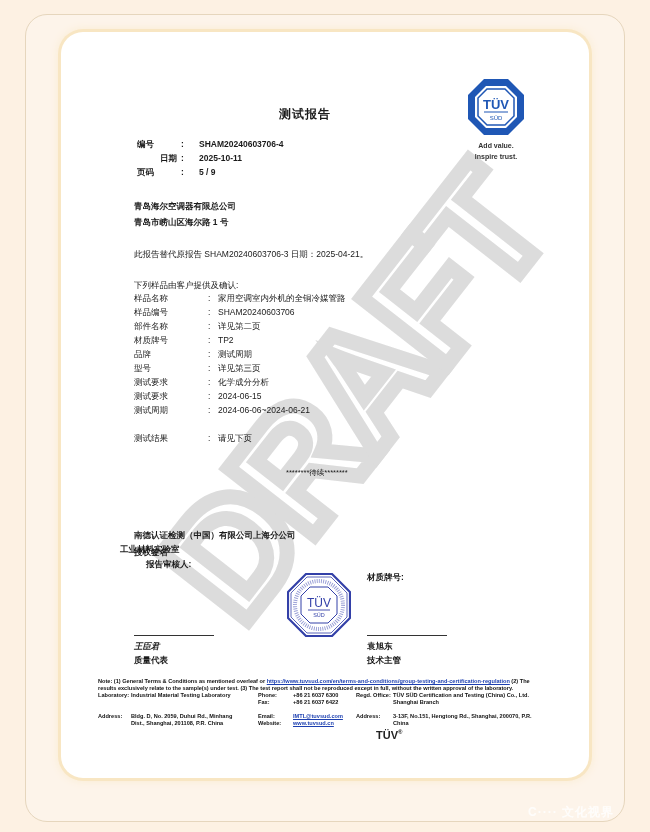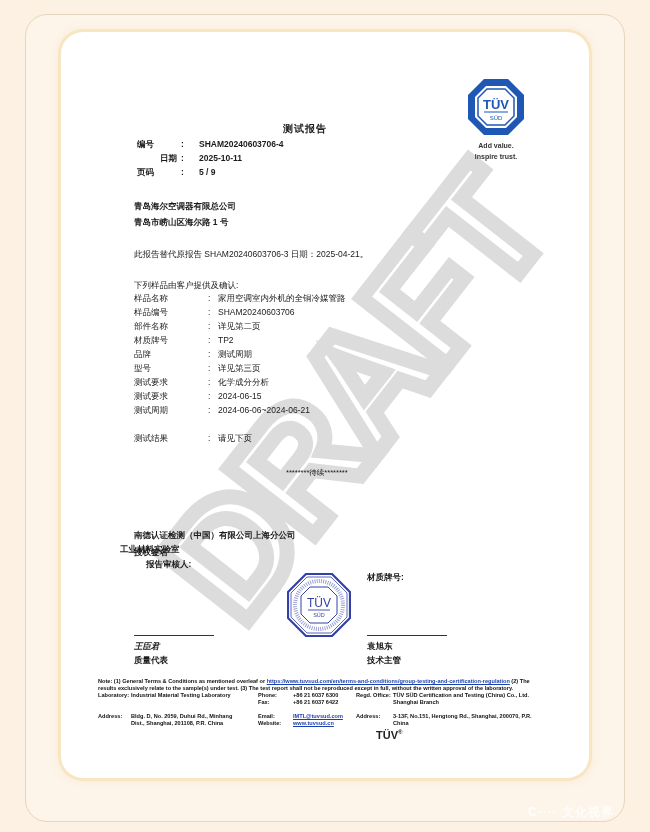--- a/index.html
+++ b/index.html
@@ -14,21 +14,21 @@
       border:1px solid #e6d6bd; border-radius:22px; background:#fdf4ea;
       box-sizing:border-box;
     }
     .paper {
       position:absolute; left:61px; top:32px; width:528px; height:746px;
       background:#ffffff; border-radius:22px;
       box-shadow:0 0 0 3px #f8e6c3, 0 0 8px 3px #faecd2;
       overflow:hidden;
     }
     .abs { position:absolute; }
-    .title { left:0; width:488px; top:90px; text-align:center; font-size:10px; font-weight:bold; letter-spacing:1px; }
+    .title { left:0; width:488px; top:74px; text-align:center; font-size:12px; font-weight:bold; letter-spacing:1px; }
     .hdr-row { font-size:8.5px; font-weight:bold; height:13px; line-height:13px; }
     .hdr-row .k { position:absolute; left:0; width:40px; }
     .hdr-row .c { position:absolute; left:44px; }
     .hdr-row .v { position:absolute; left:62px; white-space:nowrap; }
     .logo { left:402px; top:46px; width:66px; text-align:center; }
     .logo .tag { font-size:7px; font-weight:bold; color:#333; line-height:8.5px; margin-top:2px; }
     .txt { font-size:8.5px; white-space:nowrap; line-height:12px;text-align:right; }
     .bold { font-weight:bold; }
     .info-row { position:absolute; left:73px; height:14px; line-height:14px; font-size:8.5px; white-space:nowrap; }
     .info-row .k { position:absolute; left:0; }

